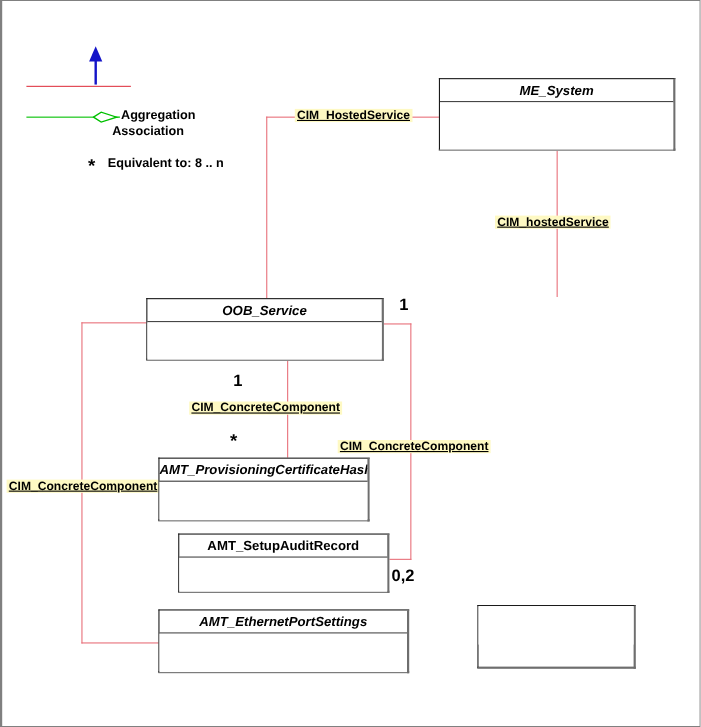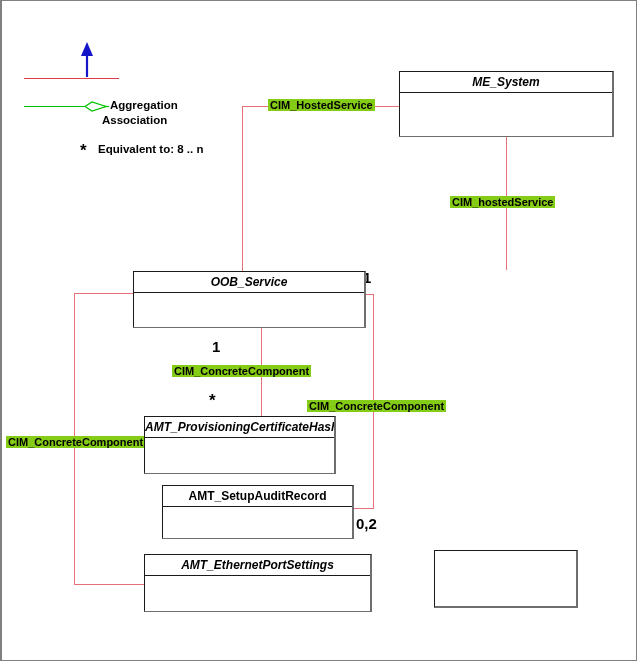--- a/index.html
+++ b/index.html
@@ -57,23 +57,24 @@
   .seg.h { height: 1px; }
   .seg.v { width: 1px; }
 
   
   .elabel {
     position: absolute;
     font-size: 11px;
     font-weight: bold;
     color: #000000;
     white-space: nowrap;
-    background: #84cc16;
+    background: #fef9c3;
     padding: 0 2px;
     z-index: 4;
+    text-decoration: underline;
   }
   .mult {
     position: absolute;
     font-size: 15px;
     font-weight: bold;
     color: #000000;
     white-space: nowrap;
     z-index: 4;
   }
   .star {
@@ -156,21 +157,21 @@
   <div class="mult" style="left:210px; top:337px;">1</div>
   <div class="star" style="left:207px; top:391px;">*</div>
   <div class="mult" style="left:354px; top:514px;">0,2</div>
 
   <div class="uml-box" style="left:397px; top:70px; width:215px; height:66px;">
     <div class="uml-title italic">ME_System</div>
     <div class="uml-body" style="height:43px;"></div>
   </div>
 
 
-  <div class="uml-box" style="left:131px; top:270px; width:233px; height:57px;">
+  <div class="uml-box" style="left:131px; top:270px; width:216px; height:57px;">
     <div class="uml-title italic">OOB_Service</div>
     <div class="uml-body" style="height:34px;"></div>
   </div>
 
   <div class="uml-box" style="left:142px; top:415px; width:192px; height:58px;">
     <div class="uml-title italic">AMT_ProvisioningCertificateHash</div>
     <div class="uml-body" style="height:35px;"></div>
   </div>
 
   <div class="uml-box" style="left:160px; top:484px; width:192px; height:54px;">

